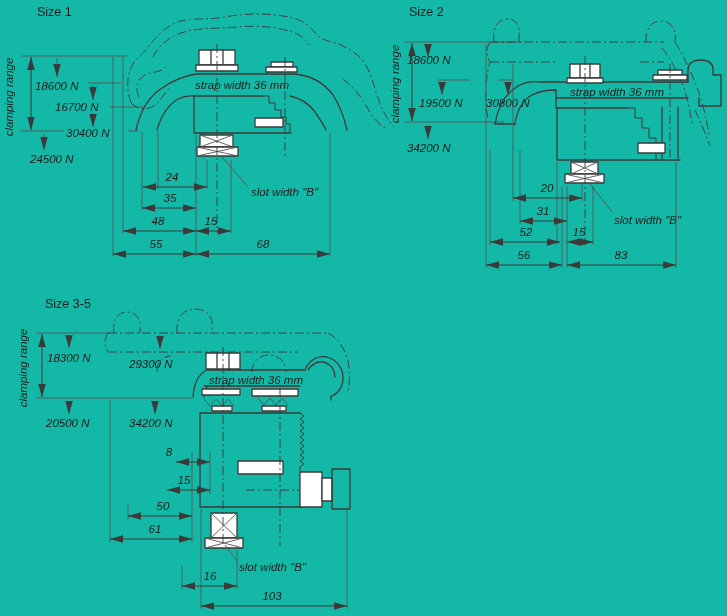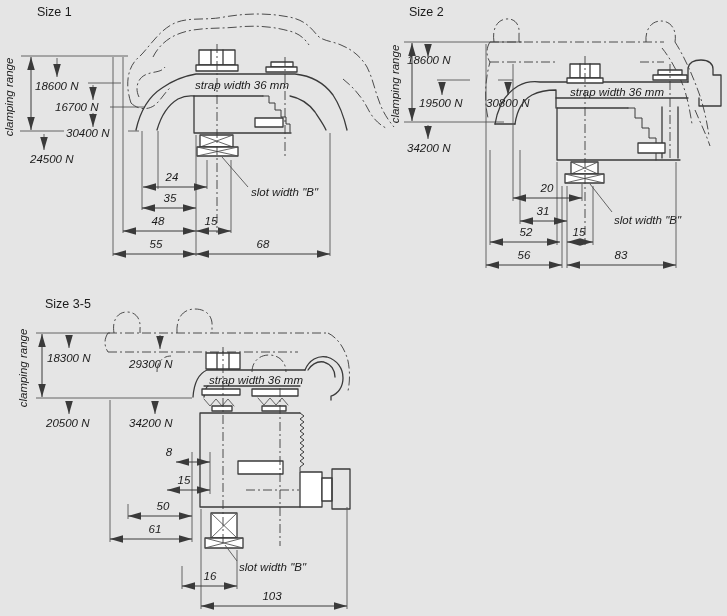--- a/index.html
+++ b/index.html
@@ -1,16 +1,16 @@
 <!DOCTYPE html>
 <html><head>
 <meta charset="utf-8">
 <style>
   html,body{margin:0;padding:0;background:#fff;}
-  #stage{position:relative;width:727px;height:616px;background:#e5e5e5;overflow:hidden;
+  #stage{position:relative;width:727px;height:616px;background:#14b8a6;overflow:hidden;
          font-family:"Liberation Sans",sans-serif;}
   svg{position:absolute;left:0;top:0;}
   .s{stroke:#3a3a3a;stroke-width:1.3;fill:none;stroke-linejoin:round;stroke-linecap:round;}
   .sf{stroke:#3a3a3a;stroke-width:1.3;fill:#fff;stroke-linejoin:round;}
   .t{stroke:#555;stroke-width:0.9;fill:none;}
   .dim{stroke:#3a3a3a;stroke-width:1;fill:none;}
   .dd{stroke:#3a3a3a;stroke-width:0.9;fill:none;stroke-dasharray:9 3 2 3;}
   text{fill:#1b1b1b;}
   .lbl{font:italic 11.5px "Liberation Sans",sans-serif;}
   .num{font:italic 11.5px "Liberation Sans",sans-serif;text-anchor:middle;}

